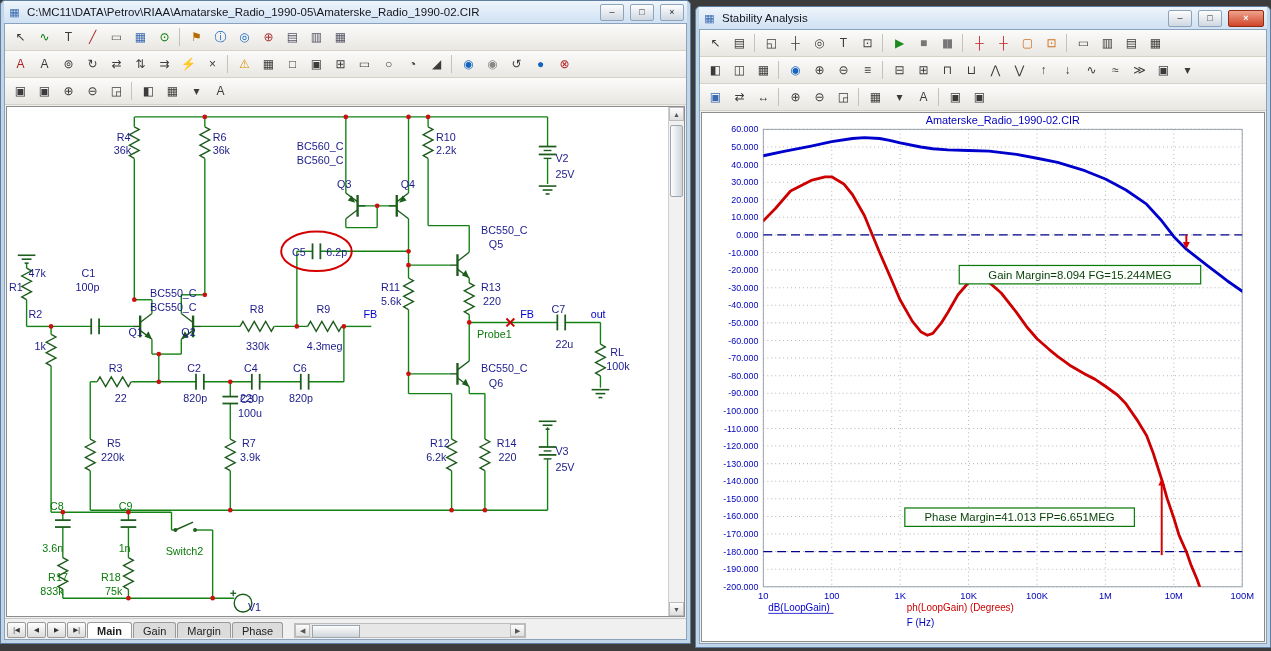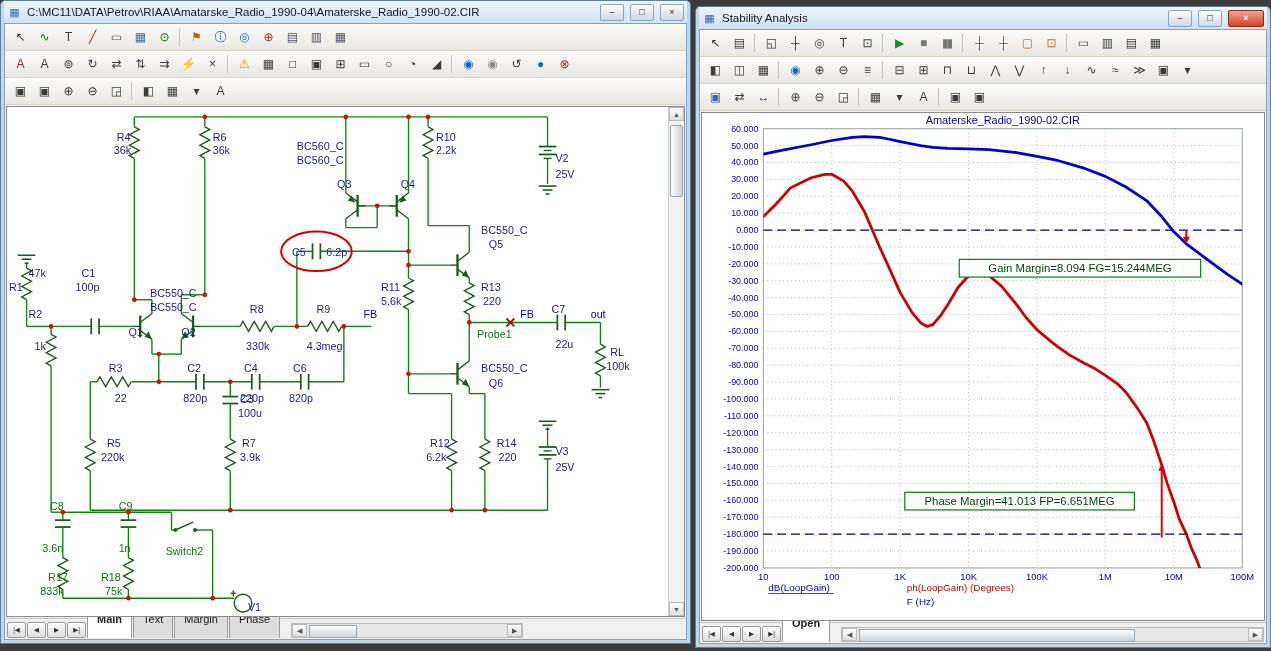--- a/index.html
+++ b/index.html
@@ -19,35 +19,35 @@
   .canvas-wrap{flex:1;position:relative;background:#ffffff;border:1px solid #8d8d8d;margin:1px;min-height:0;}
   .canvas-wrap svg{position:absolute;left:0;top:0;width:100%;height:100%;}
   #schematic{width:calc(100% - 15px);}
   .vscroll{position:absolute;top:0;right:0;bottom:0;width:15px;background:#f1f1f1;border-left:1px solid #cfcfcf;display:flex;flex-direction:column;align-items:center;}
   .vtrack{flex:1;width:100%;position:relative;}
   .vthumb{position:absolute;top:4px;left:1px;right:1px;height:70px;background:linear-gradient(90deg,#fdfdfd,#cfd4da);border:1px solid #9aa6b2;border-radius:2px;}
   .sarr{font-size:7px;color:#555;width:15px;height:14px;display:flex;align-items:center;justify-content:center;background:linear-gradient(#fcfcfc,#dfdfdf);border:1px solid #bbb;box-sizing:border-box;}
   .tabbar{height:19px;display:flex;align-items:flex-end;background:#f0f0f0;border-top:1px solid #c8c8c8;font-size:11px;padding:0 2px 1px;gap:1px;flex:0 0 auto;}
   .tnavs,.tabs{display:flex;align-items:flex-end;gap:1px;}
   .tnav{min-width:15px;height:14px;border:1px solid #9a9a9a;background:linear-gradient(#fefefe,#dcdcdc);font-size:6.5px;display:flex;align-items:center;justify-content:center;border-radius:2px;color:#333;padding:0 1px;}
-  .tab{padding:12px 9px;border:1px solid #9a9a9a;border-bottom:none;background:#dcdcdc;height:15px;display:flex;align-items:center;border-radius:3px 3px 0 0;color:#222;}
+  .tab{padding:0 9px;border:1px solid #9a9a9a;border-bottom:none;background:#dcdcdc;height:15px;display:flex;align-items:center;border-radius:3px 3px 0 0;color:#222;}
   .tab.sel{background:#ffffff;font-weight:bold;}
   .hscroll{flex:0 0 232px;margin-left:10px;height:15px;background:#e7e7e7;border:1px solid #bdbdbd;display:flex;align-items:center;padding:0;box-sizing:border-box;}
   .hscroll .sarr{height:13px;}
   .htrack{flex:1;position:relative;height:100%;}
   .hthumb{position:absolute;left:2px;top:1px;height:11px;width:46px;background:linear-gradient(#fdfdfd,#cfd4da);border:1px solid #9aa6b2;}
   svg text{font-family:"Liberation Sans",sans-serif;}
 </style>
 </head>
 <body>
 
 <div id="win-left" class="window">
   <header class="titlebar">
     <span class="app-icon">▦</span>
-    <span class="title">C:\MC11\DATA\Petrov\RIAA\Amatarske_Radio_1990-04\Amaterske_Radio_1990-02.CIR</span>
+    <span class="title">C:\MC11\DATA\Petrov\RIAA\Amatarske_Radio_1990-05\Amaterske_Radio_1990-02.CIR</span>
     <span class="winbtn">–</span>
     <span class="winbtn">□</span>
     <span class="winbtn">×</span>
   </header>
   <div class="win-body">
     <div class="toolbar" id="ltb1">
         <span class="ticon">↖</span>
         <span class="ticon" style="color: rgb(10, 122, 10);">∿</span>
         <span class="ticon">T</span>
         <span class="ticon" style="color: rgb(170, 34, 34);">╱</span>
@@ -393,21 +393,21 @@
     </div>
     <footer class="tabbar">
       <span class="tnavs" id="lnav">
           <span class="tnav">|◀</span>
           <span class="tnav">◀</span>
           <span class="tnav">▶</span>
           <span class="tnav">▶|</span>
         </span>
       <span class="tabs" id="ltabs">
           <span class="tab sel">Main</span>
-          <span class="tab">Text</span>
+          <span class="tab">Gain</span>
           <span class="tab">Margin</span>
           <span class="tab">Phase</span>
         </span>
       <div class="hscroll">
         <span class="sarr">◀</span>
         <span class="htrack">
             <span class="hthumb"></span>
           </span>
         <span class="sarr">▶</span>
       </div>
@@ -583,32 +583,14 @@
           <text x="382" y="162" font-size="11.5" fill="#063e06" text-anchor="middle">Gain Margin=8.094 FG=15.244MEG</text>
           <rect x="205" y="386" width="232" height="18" fill="#fdfffd" stroke="#0a7a0a" stroke-width="1.2"></rect>
           <text x="321" y="399" font-size="11.5" fill="#063e06" text-anchor="middle">Phase Margin=41.013 FP=6.651MEG</text>
           <text x="304" y="11" font-size="11" fill="#0000bb" text-anchor="middle">Amaterske_Radio_1990-02.CIR</text>
           <text x="67" y="487" font-size="10" fill="#0000cc">dB(LoopGain)</text>
           <line x1="67" y1="489" x2="133" y2="489" stroke="#0000cc" stroke-width="0.8"></line>
           <text x="207" y="487" font-size="10" fill="#cc0000">ph(LoopGain) (Degrees)</text>
           <text x="207" y="501" font-size="10" fill="#0000bb">F (Hz)</text>
         </svg>
     </div>
-    <footer class="tabbar">
-      <span class="tnavs" id="rnav">
-          <span class="tnav">|◀</span>
-          <span class="tnav">◀</span>
-          <span class="tnav">▶</span>
-          <span class="tnav">▶|</span>
-        </span>
-      <span class="tabs" id="rtabs">
-          <span class="tab sel">Open</span>
-        </span>
-      <div class="hscroll" style="flex:1;max-width:none;">
-        <span class="sarr">◀</span>
-        <span class="htrack">
-            <span class="hthumb" style="width:70%;"></span>
-          </span>
-        <span class="sarr">▶</span>
-      </div>
-    </footer>
   </div>
 </div>
 
 </body></html>

